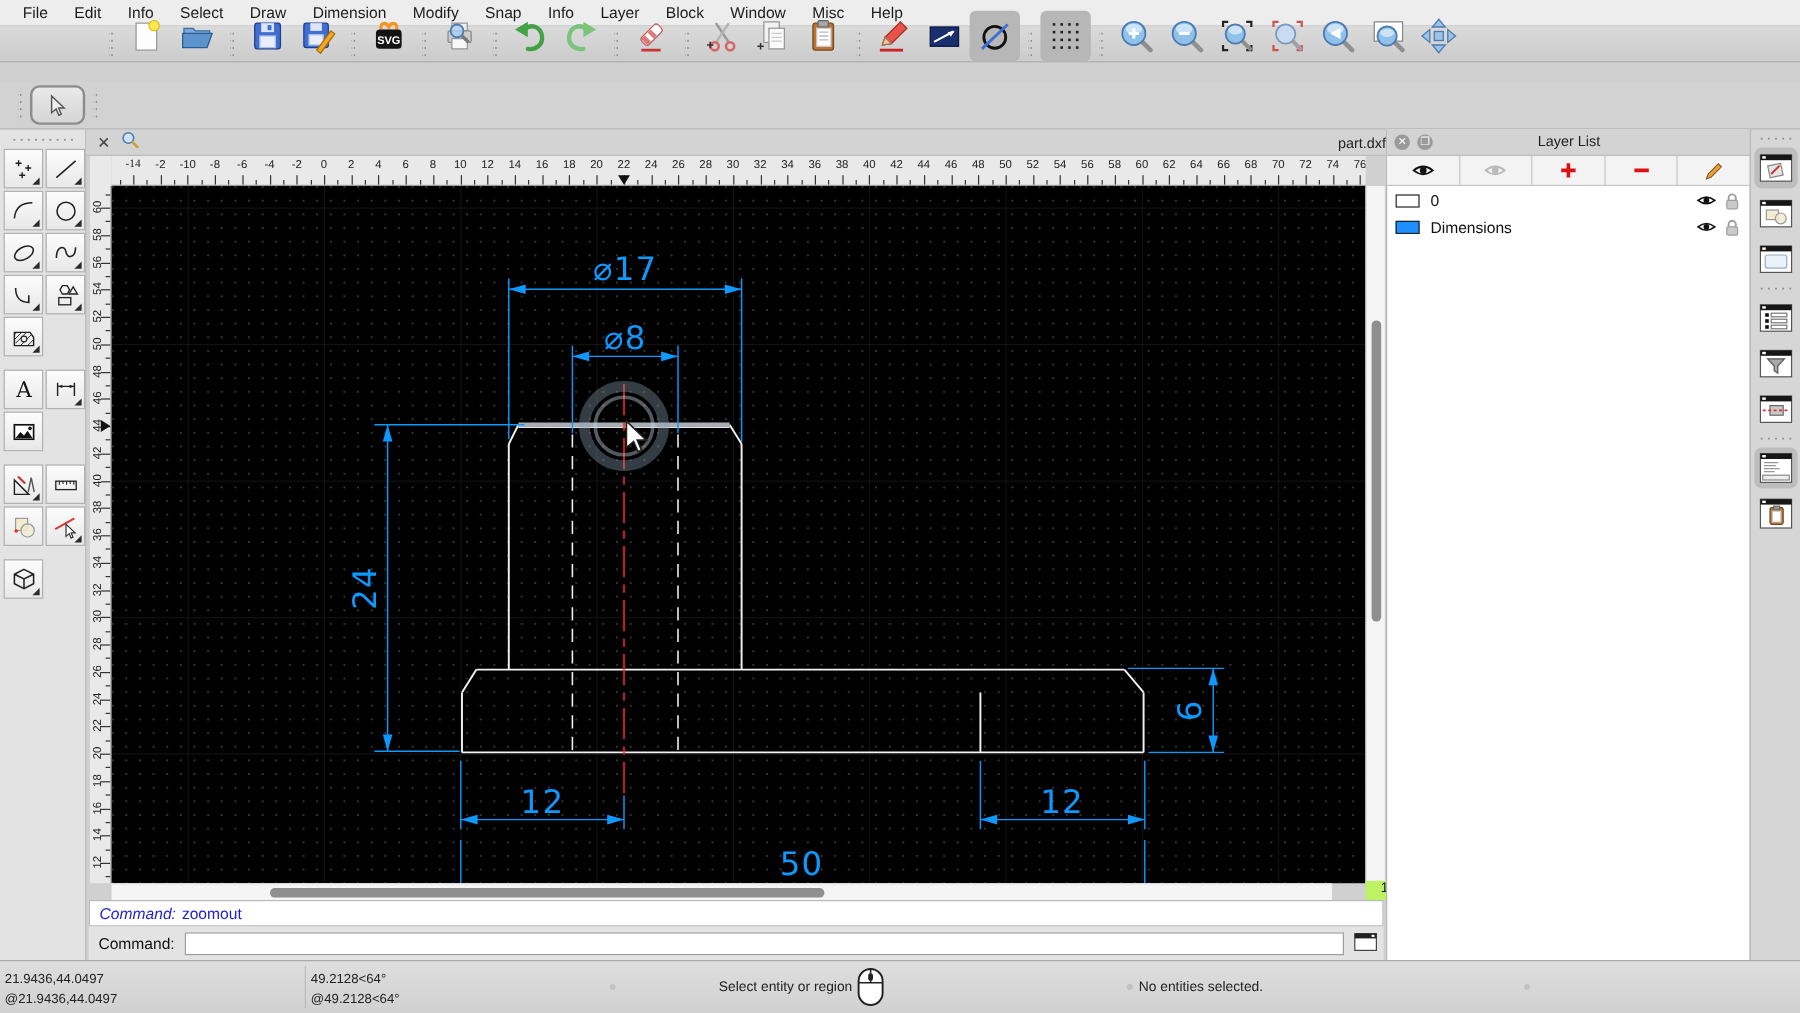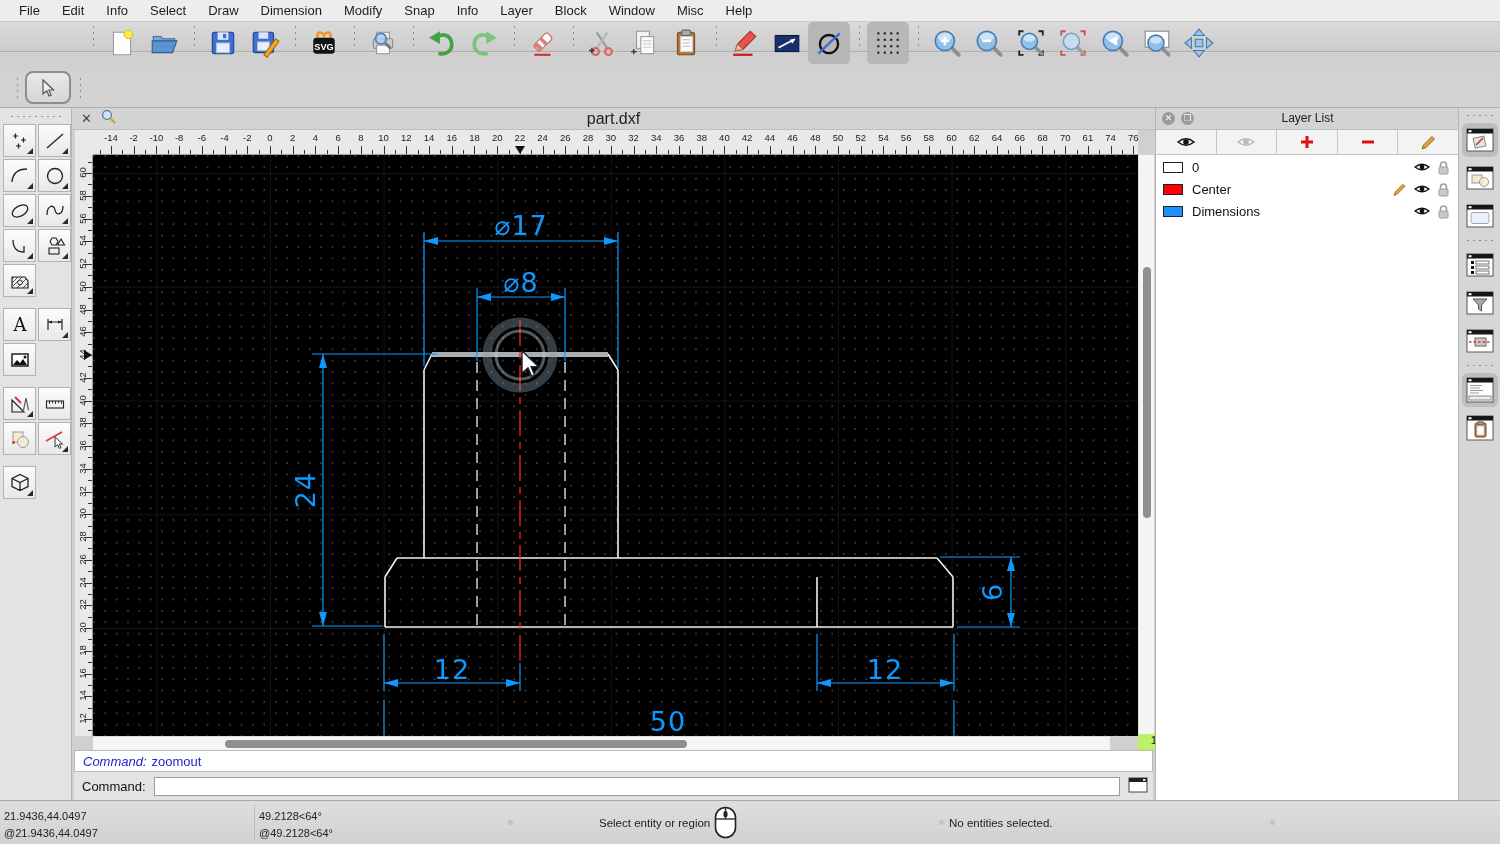--- a/index.html
+++ b/index.html
@@ -3,37 +3,37 @@
 <meta charset="utf-8">
 <style>
 *{margin:0;padding:0;box-sizing:border-box}
 html,body{width:1500px;height:844px;overflow:hidden;font-family:"Liberation Sans",sans-serif;background:#d0d0d0}
 #app{position:relative;width:1500px;height:844px}
 .abs{position:absolute}
 
 #menubar{position:absolute;left:0;top:0;width:1500px;height:22px;background:#ededed;border-bottom:1px solid #cbcbcb;display:flex;align-items:center;padding-left:8px;font-size:13px;color:#1c1c1c}
 .menu-item{padding:0 11px;cursor:default}
 
-#tb1{position:absolute;left:0;top:22px;width:1500px;height:30px;background:linear-gradient(#dadada,#cccccc);border-bottom:1px solid #aeaeae;display:flex;align-items:flex-start;padding-left:84px}
+#tb1{position:absolute;left:0;top:22px;width:1500px;height:30px;background:linear-gradient(#dadada,#cccccc);border-bottom:1px solid #aeaeae;display:flex;align-items:flex-end;padding-left:84px}
 #tb2{position:absolute;left:0;top:68px;width:1500px;height:40px;background:#d2d2d2;border-bottom:1px solid #b0b0b0;display:flex;align-items:center;padding-left:8px}
 .tb{width:42px;height:42px;display:flex;align-items:center;justify-content:center;border-radius:5px}
 .tb.pressed{background:#b7b7b7}
 .vdots{width:3px;height:28px;margin:0 7px;background-image:radial-gradient(circle,#8d8d8d 1px,transparent 1.1px);background-size:3px 6px;background-position:1px 2px}
 #sel-btn{width:46px;height:33px;border:2px solid #8d8d8d;border-radius:8px;display:flex;align-items:center;justify-content:center;background:linear-gradient(#e9e9e9,#d6d6d6)}
 
 #palette{position:absolute;left:0;top:108px;width:72px;height:692px;background:#e3e3e3;border-right:1px solid #b6b6b6}
 .hdots{height:3px;width:54px;margin:7px auto 5px;background-image:radial-gradient(circle,#8d8d8d 1px,transparent 1.1px);background-size:6px 3px}
 .pal-grid{display:flex;flex-wrap:wrap;width:72px;padding-left:2px}
 .pal{width:33px;height:33px;margin:1px;background:linear-gradient(#fcfcfc,#e8e8e8);border:1px solid #b2b2b2;position:relative;display:flex;align-items:center;justify-content:center}
 .pal.sub:after{content:"";position:absolute;right:2px;bottom:2px;width:0;height:0;border-left:6px solid transparent;border-bottom:6px solid #2a2a2a}
 .pal-gap{width:100%;height:9px}
 .pal-empty{width:35px;height:35px}
 
 #tabbar{position:absolute;left:72px;top:108px;width:1083px;height:22px;background:#d3d3d3;border-bottom:1px solid #bdbdbd;display:flex;align-items:center}
-#tab-title{position:absolute;left:0;width:1083px;text-align:center;font-size:16px;color:#222}
+#tab-title{position:absolute;left:0;width:1083px;text-align:right;font-size:12px;color:#222}
 #corner{position:absolute;left:75px;top:130px;width:18px;height:25px;background:#e9e9e9}
 #hruler{position:absolute;left:93px;top:130px;width:1045px;height:25px;background:#e9e9e9;border-bottom:1px solid #9d9d9d;overflow:hidden}
 #vruler{position:absolute;left:75px;top:155px;width:18px;height:581px;background:#e9e9e9;border-right:1px solid #9d9d9d;overflow:hidden}
 .htick{position:absolute;bottom:0;width:1px;background:#333}
 .hlab{position:absolute;top:2px;font-size:9.5px;color:#222;transform:translateX(-50%)}
 .vtick{position:absolute;right:0;height:1px;background:#333}
 .vlab{position:absolute;left:-1px;width:16px;text-align:center;font-size:9.5px;color:#222;transform:rotate(-90deg)}
 #hmarker{position:absolute;bottom:0;width:0;height:0;border-left:5px solid transparent;border-right:5px solid transparent;border-top:8px solid #111}
 #vmarker{position:absolute;right:0;width:0;height:0;border-top:5px solid transparent;border-bottom:5px solid transparent;border-left:8px solid #111}
 #canvas{position:absolute;left:93px;top:155px;width:1045px;height:581px;background-color:#000;
@@ -427,21 +427,21 @@
     <span style="margin-left:9px"><svg width="15" height="15" viewBox="0 0 15 15">
           <circle cx="6" cy="6" r="4.4" fill="#cfe3f5" stroke="#4a7ab0" stroke-width="1.3"></circle>
           <line x1="9.5" y1="9.5" x2="13.5" y2="13.5" stroke="#caa23a" stroke-width="2.2" stroke-linecap="round"></line>
         </svg></span>
   </div>
 
   <div id="corner"></div>
   <div id="hruler">
       <div class="htick" style="left: 6.6px; height: 4px;"></div>
       <div class="htick" style="left: 17.96px; height: 8px;"></div>
-      <span class="hlab" style="left: 17.96px;">-14</span>
+      <span class="hlab" style="left: 17.96px; font-family: Liberation Serif, serif;">-14</span>
       <div class="htick" style="left: 29.32px; height: 4px;"></div>
       <div class="htick" style="left: 40.68px; height: 8px;"></div>
       <span class="hlab" style="left: 40.68px;">-2</span>
       <div class="htick" style="left: 52.04px; height: 4px;"></div>
       <div class="htick" style="left: 63.4px; height: 8px;"></div>
       <span class="hlab" style="left: 63.4px;">-10</span>
       <div class="htick" style="left: 74.76px; height: 4px;"></div>
       <div class="htick" style="left: 86.12px; height: 8px;"></div>
       <span class="hlab" style="left: 86.12px;">-8</span>
       <div class="htick" style="left: 97.48px; height: 4px;"></div>
@@ -556,21 +556,21 @@
       <div class="htick" style="left: 926.76px; height: 8px;"></div>
       <span class="hlab" style="left: 926.76px;">66</span>
       <div class="htick" style="left: 938.12px; height: 4px;"></div>
       <div class="htick" style="left: 949.48px; height: 8px;"></div>
       <span class="hlab" style="left: 949.48px;">68</span>
       <div class="htick" style="left: 960.84px; height: 4px;"></div>
       <div class="htick" style="left: 972.2px; height: 8px;"></div>
       <span class="hlab" style="left: 972.2px;">70</span>
       <div class="htick" style="left: 983.56px; height: 4px;"></div>
       <div class="htick" style="left: 994.92px; height: 8px;"></div>
-      <span class="hlab" style="left: 994.92px;">61</span>
+      <span class="hlab" style="left: 994.92px;">72</span>
       <div class="htick" style="left: 1006.28px; height: 4px;"></div>
       <div class="htick" style="left: 1017.64px; height: 8px;"></div>
       <span class="hlab" style="left: 1017.64px;">74</span>
       <div class="htick" style="left: 1029px; height: 4px;"></div>
       <div class="htick" style="left: 1040.36px; height: 8px;"></div>
       <span class="hlab" style="left: 1040.36px;">76</span>
       <div id="hmarker" style="left: 421.92px;"></div>
     </div>
   <div id="vruler">
       <div class="vtick" style="top: 575.375px; width: 4px;"></div>
@@ -779,41 +779,20 @@
             </svg>
           </span>
           <span class="lr-ico">
             <svg width="13" height="15" viewBox="0 0 13 15">
               <path d="M3.5 7 V5 a3 3 0 0 1 6 0 V7" fill="none" stroke="#9e9e9e" stroke-width="1.6"></path>
               <rect x="2" y="7" width="9" height="7" rx="1.2" fill="#c9c9c9" stroke="#9e9e9e"></rect>
             </svg>
           </span>
         </div>
         <div class="layer-row">
-          <span class="swatch" style="background: rgb(255, 0, 0);"></span>
-          <span class="layer-name">Center</span>
-          <span class="lr-ico">
-            <svg width="15" height="15" viewBox="0 0 15 15">
-              <path d="M2 13.5 L3.3 10 L11 2.3 L13 4.3 L5.3 12 Z" fill="#e8a33d" stroke="#8a5a1a" stroke-width=".8"></path>
-            </svg>
-          </span>
-          <span class="lr-ico">
-            <svg width="16" height="12" viewBox="0 0 16 12">
-              <path d="M1 6 Q8 0.5 15 6 Q8 11.5 1 6 Z" fill="none" stroke="#111" stroke-width="1.4"></path>
-              <circle cx="8" cy="6" r="2.4" fill="#111"></circle>
-            </svg>
-          </span>
-          <span class="lr-ico">
-            <svg width="13" height="15" viewBox="0 0 13 15">
-              <path d="M3.5 7 V5 a3 3 0 0 1 6 0 V7" fill="none" stroke="#9e9e9e" stroke-width="1.6"></path>
-              <rect x="2" y="7" width="9" height="7" rx="1.2" fill="#c9c9c9" stroke="#9e9e9e"></rect>
-            </svg>
-          </span>
-        </div>
-        <div class="layer-row">
           <span class="swatch" style="background: rgb(30, 144, 255);"></span>
           <span class="layer-name">Dimensions</span>
           <span class="lr-ico">
             <svg width="16" height="12" viewBox="0 0 16 12">
               <path d="M1 6 Q8 0.5 15 6 Q8 11.5 1 6 Z" fill="none" stroke="#111" stroke-width="1.4"></path>
               <circle cx="8" cy="6" r="2.4" fill="#111"></circle>
             </svg>
           </span>
           <span class="lr-ico">
             <svg width="13" height="15" viewBox="0 0 13 15">

